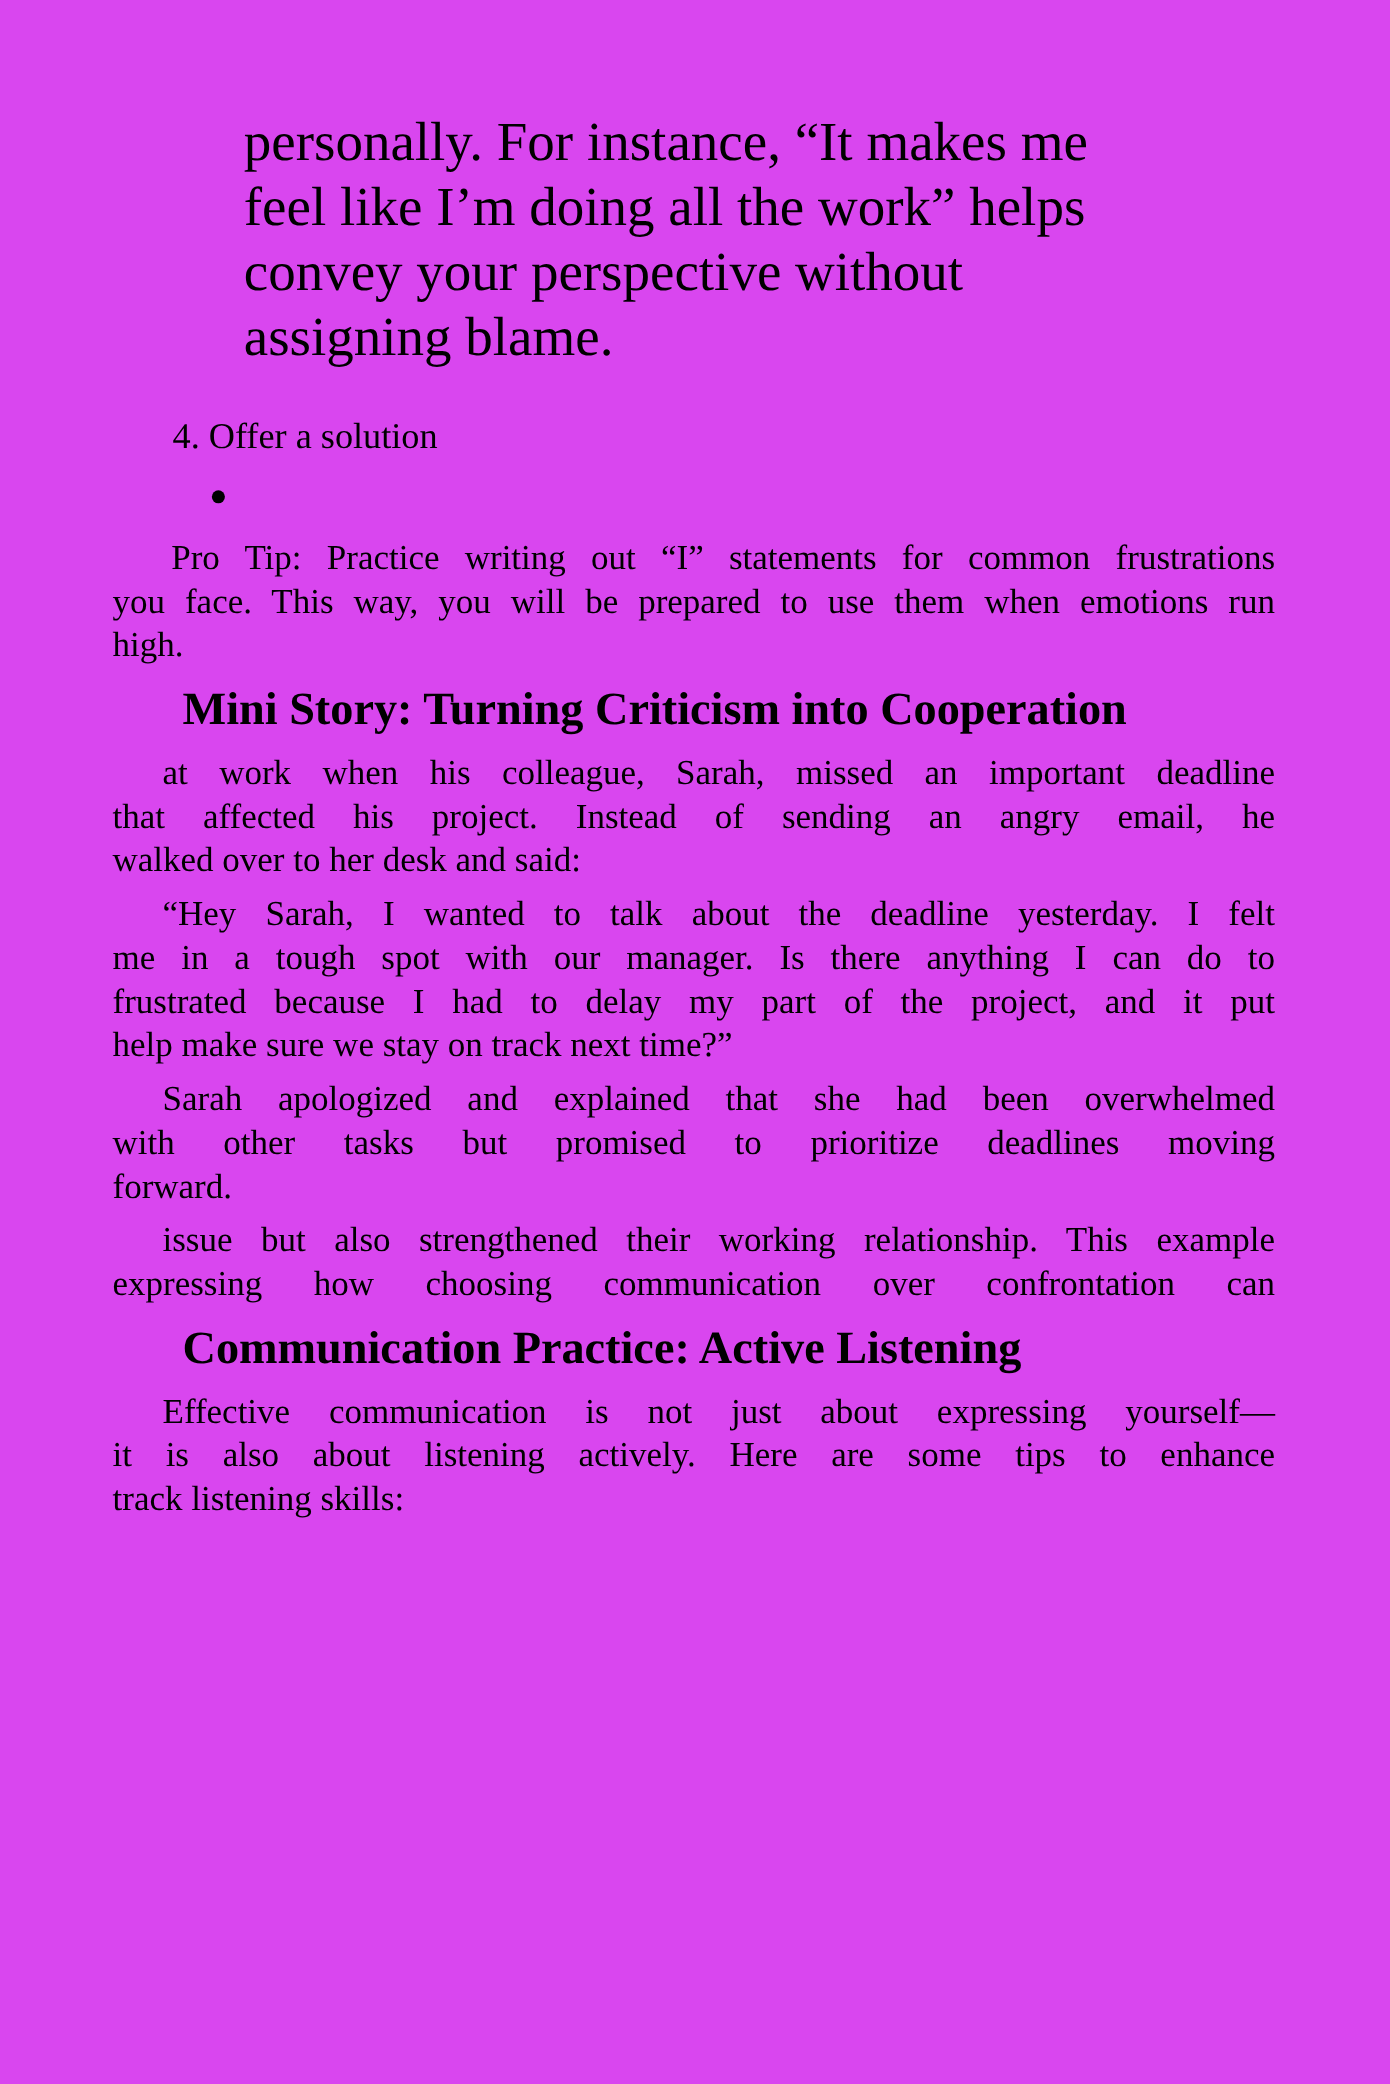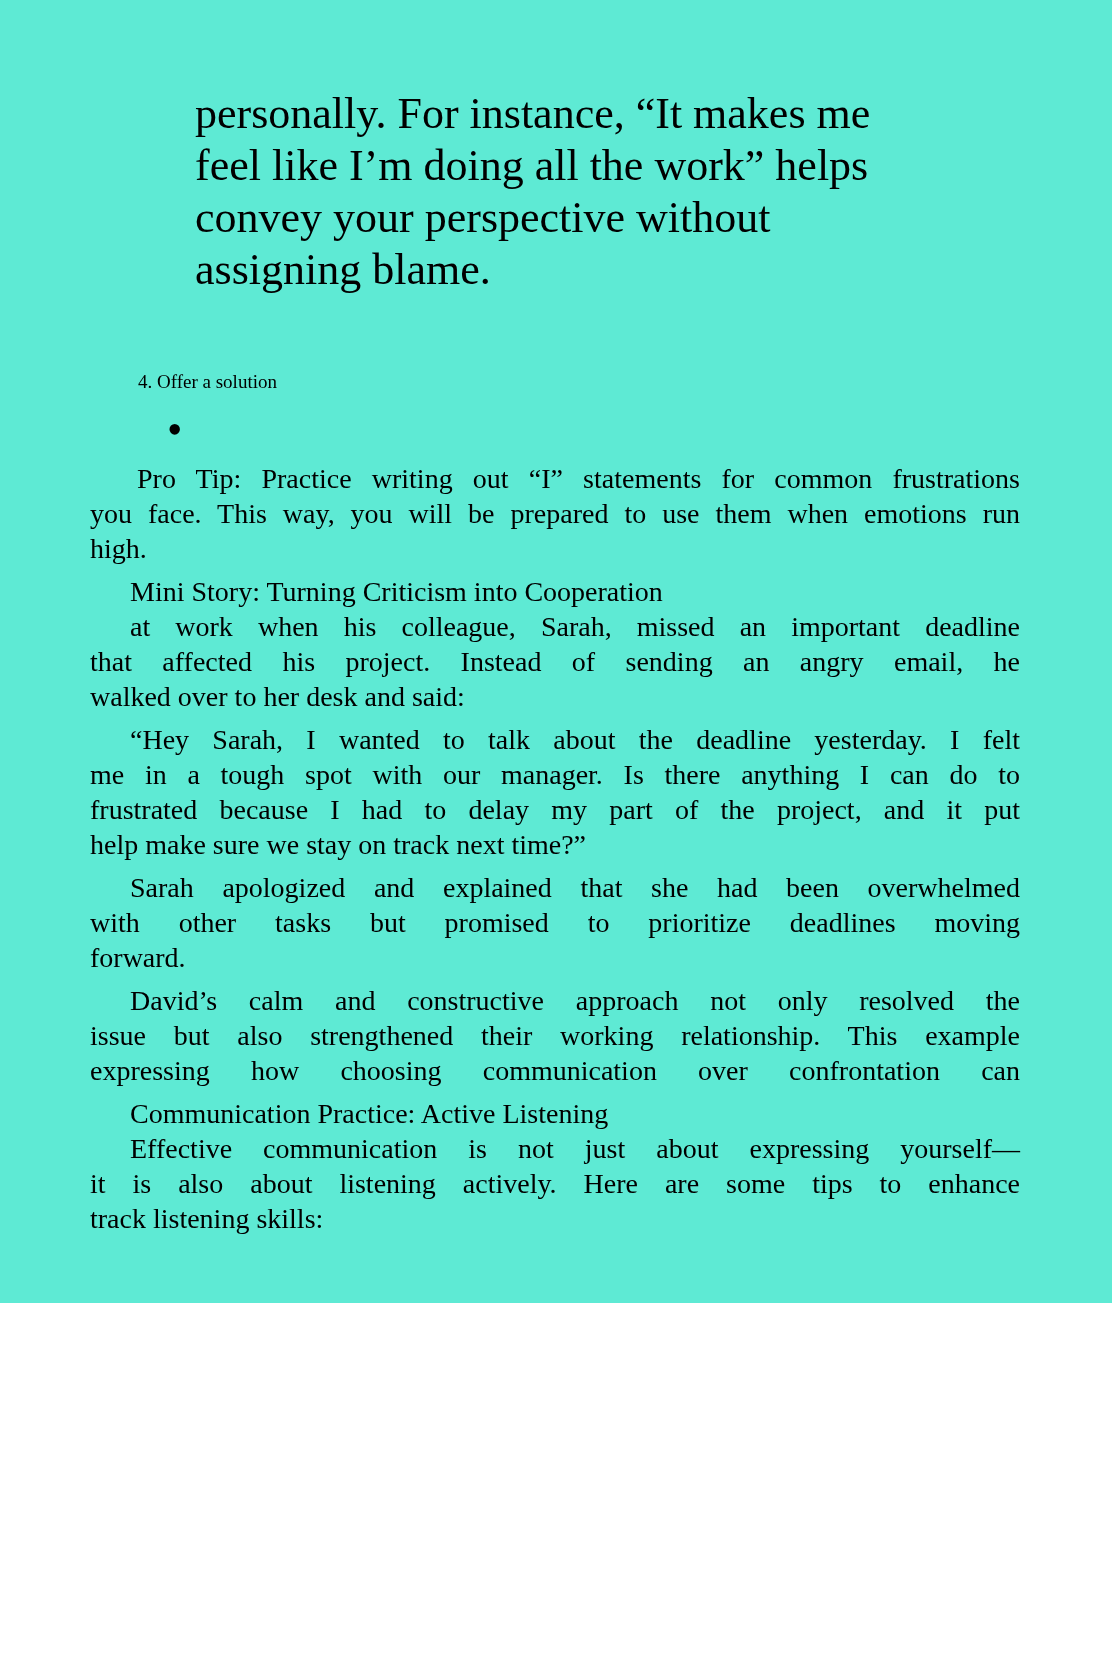--- a/index.html
+++ b/index.html
@@ -8,38 +8,38 @@
     background: #ffffff;
   }
   body {
     width: 1112px;
     height: 1667px;
     overflow: hidden;
   }
   .page {
     box-sizing: border-box;
     width: 1112px;
-    height: 1303px;
+    height: 1667px;
     padding: 88px 92px 0 90px;
     font-family: "Liberation Serif", serif;
     color: #000000;
-    background: #5eead4;
+    background: #d946ef;
   }
   
   .big-cont {
     font-size: 44px;
     line-height: 52px;
     margin-left: 105px;
     text-align: left;
   }
   .big-cont .tline { white-space: nowrap; }
   .num-item {
-    font-size: 19px;
+    font-size: 29px;
     line-height: 35px;
-    margin: 68px 0 5px 48px;
+    margin: 36px 0 5px 48px;
   }
   .bullet-item { position: relative; }
   .bullet {
     position: absolute;
     left: 77px;
     top: 0;
     font-size: 44px;
     line-height: 52px;
   }
   .bullet-text .tline:first-child { text-indent: 70px; }
@@ -54,25 +54,25 @@
     text-align-last: justify;
     white-space: nowrap;
   }
   .jpara .tline-last { text-align-last: left; }
   .jpara .tline:first-child { text-indent: 40px; }
   .protip {
     margin-top: 62px;
   }
   .protip .tline:first-child { text-indent: 47px; }
   .heading {
-    font-size: 28px;
+    font-size: 37px;
     line-height: 35px;
-    font-weight: normal;
+    font-weight: bold;
     text-indent: 40px;
-    margin: 0;
+    margin: 16px;
   }
 </style>
 </head>
 <body>
 
 <div class="page">
 
   <div class="big-cont">
       <div class="tline">personally. For instance, “It makes me</div>
       <div class="tline">feel like I’m doing all the work” helps</div>
@@ -107,21 +107,20 @@
       <div class="tline tline-last">help make sure we stay on track next time?”</div>
     </div>
 
   <div class="jpara">
       <div class="tline">Sarah apologized and explained that she had been overwhelmed</div>
       <div class="tline">with other tasks but promised to prioritize deadlines moving</div>
       <div class="tline tline-last">forward.</div>
     </div>
 
   <div class="jpara">
-      <div class="tline">David’s calm and constructive approach not only resolved the</div>
       <div class="tline">issue but also strengthened their working relationship. This example</div>
       <div class="tline">expressing how choosing communication over confrontation can</div>
     </div>
 
   <div class="heading">Communication Practice: Active Listening</div>
 
   <div class="jpara">
       <div class="tline">Effective communication is not just about expressing yourself—</div>
       <div class="tline">it is also about listening actively. Here are some tips to enhance</div>
       <div class="tline tline-last">track listening skills:</div>

